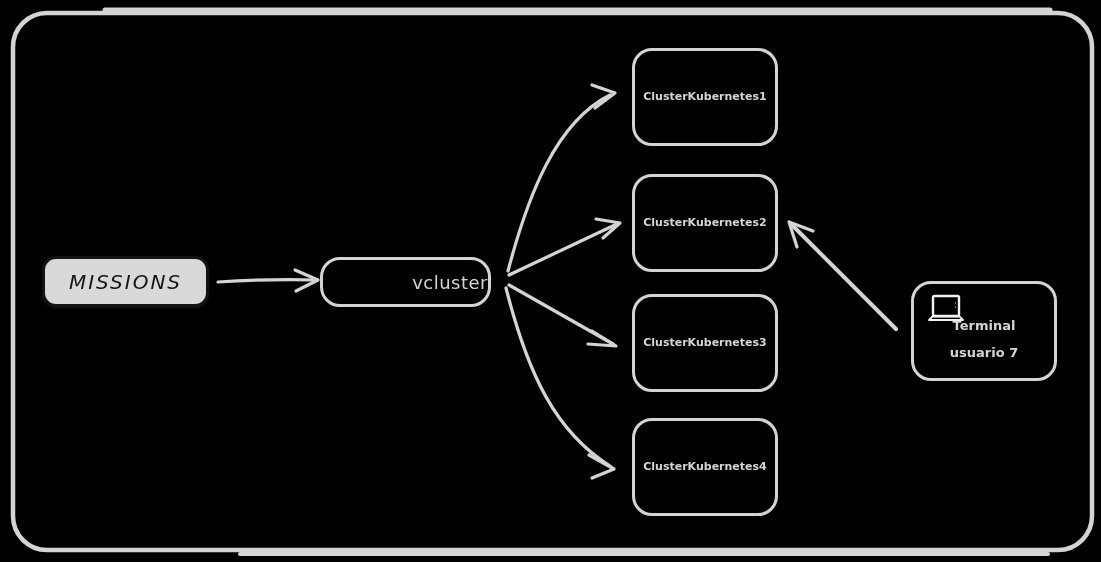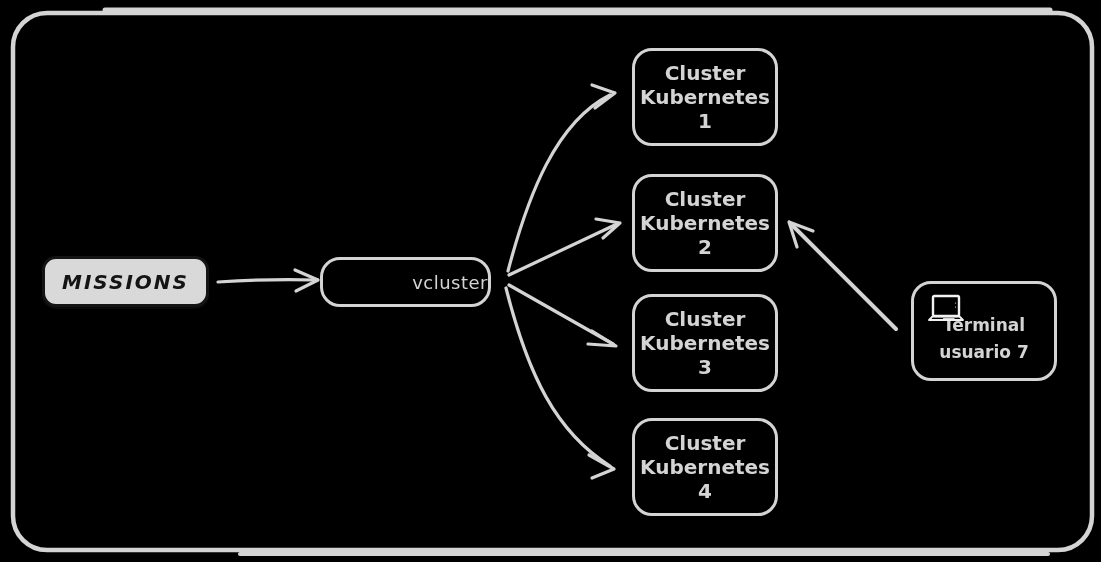--- a/index.html
+++ b/index.html
@@ -37,51 +37,51 @@
   }
   .missions {
     left: 42px; top: 256px;
     width: 167px; height: 51px;
     background: #d9d9d9;
     border: 3px solid #141414;
     border-radius: 14px;
     box-shadow: 0 2px 0 #0a0a0a;
     color: #141414;
     font-size: 20px;
-    font-weight: bold;
+    font-weight: normal;
     font-style: italic;
     letter-spacing: 2px;
   }
   .vcluster {
     left: 320px; top: 257px;
     width: 171px; height: 50px;
     border-radius: 15px;
     font-size: 18px;
     font-weight: normal;
     letter-spacing: 0.5px;
     justify-content: flex-end;
   }
   .cluster {
     left: 632px;
     width: 146px; height: 98px;
     border-radius: 24px;
-    font-size: 20px;
+    font-size: 11px;
     font-weight: bold;
     line-height: 24px;
-    flex-direction: column;
+    flex-direction: row;
   }
   .cluster-1 { top: 48px; }
   .cluster-2 { top: 174px; }
   .cluster-3 { top: 294px; }
   .cluster-4 { top: 418px; }
   .terminal {
     left: 911px; top: 281px;
     width: 146px; height: 100px;
     border-radius: 26px;
-    font-size: 17px;
+    font-size: 13px;
     font-weight: bold;
     line-height: 27px;
     flex-direction: column;
     justify-content: flex-end;
     padding-bottom: 12px;
   }
   .terminal .laptop {
     position: absolute;
     left: 13px; top: 10px;
     width: 38px; height: 30px;

